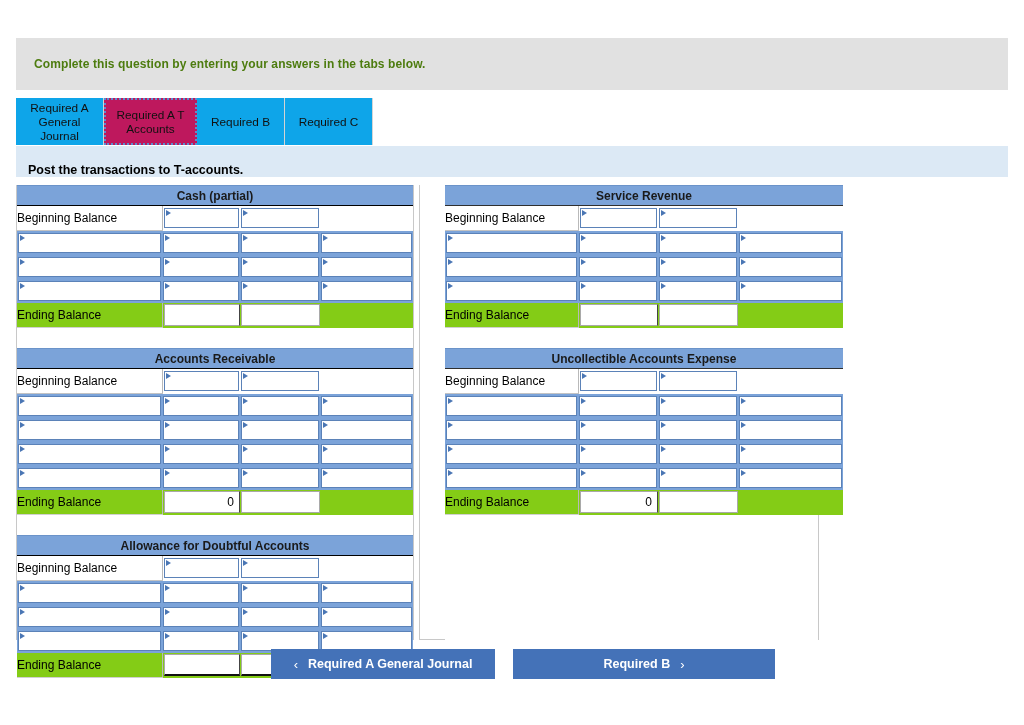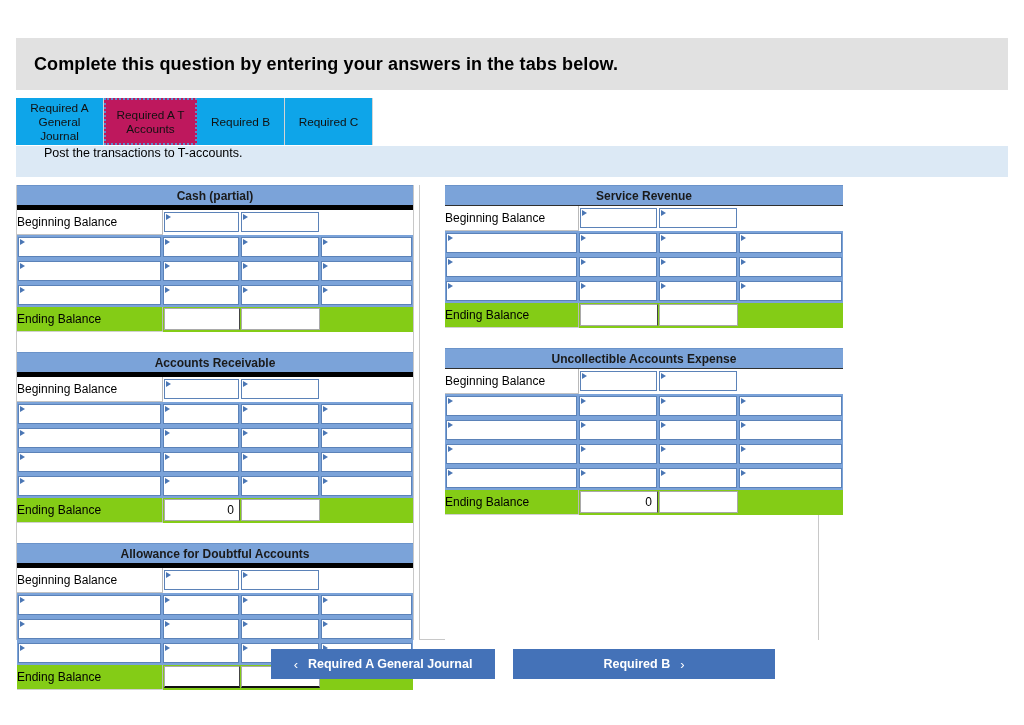--- a/index.html
+++ b/index.html
@@ -14,21 +14,21 @@
   
   .gray-header {
     position: absolute; left: 16px; top: 38px;
     width: 992px; height: 52px;
     background: #e1e1e1;
     display: flex; align-items: center;
     box-sizing: border-box;
     padding-left: 18px;
   }
   .gray-header-text {
-    font-size: 18px; font-weight: bold; color: #000000;
+    font-size: 12px; font-weight: bold; color: #4d7c0f;
     letter-spacing: 0.1px;
   }
 
   
   .tabstrip {
     position: absolute; left: 16px; top: 98px;
     width: 992px; height: 47px;
     display: flex; align-items: flex-end;
   }
   .tab {
@@ -54,22 +54,22 @@
     border-right: 2px dotted #5b8dd0;
     position: relative; z-index: 3;
   }
   .tabstrip-rest { flex: 1; height: 47px; background: transparent; }
 
   
   .blue-banner {
     position: absolute; left: 16px; top: 146px;
     width: 992px; height: 31px;
     background: #dce9f5;
-    display: flex; align-items: flex-start;
-    box-sizing: border-box; padding-left: 28px;
+    display: flex; align-items: flex-end;
+    box-sizing: border-box; padding-left: 12px; font-weight: bold;
   }
   .blue-banner-text { font-size: 12.5px; color: #000; }
 
   
   .work {
     position: absolute; left: 16px; top: 185px;
     width: 803px; height: 455px;
     display: flex;
   }
   .col-left  { width: 398px; box-sizing: border-box; }
@@ -88,21 +88,21 @@
     table-layout: fixed;
   }
   table.tacct td { padding: 0; vertical-align: middle; }
 
   .acct-head {
     background: #7ba3d9;
     text-align: center;
     font-size: 12px; font-weight: bold; color: #1a1a1a;
     height: 19px;
     border-top: 1px solid #6b93c9;
-    border-bottom: 5px solid #000000;
+    border-bottom: 1px solid #000000;
   }
   .col-right .acct-head { border-bottom: 1px solid #2f2f2f; }
 
   
   .lbl {
     font-size: 12px; color: #000;
     padding-left: 6px;
     background: #fff;
     border-right: 1px solid #b9b9b9;
     border-bottom: 1px solid #d8d8d8;

